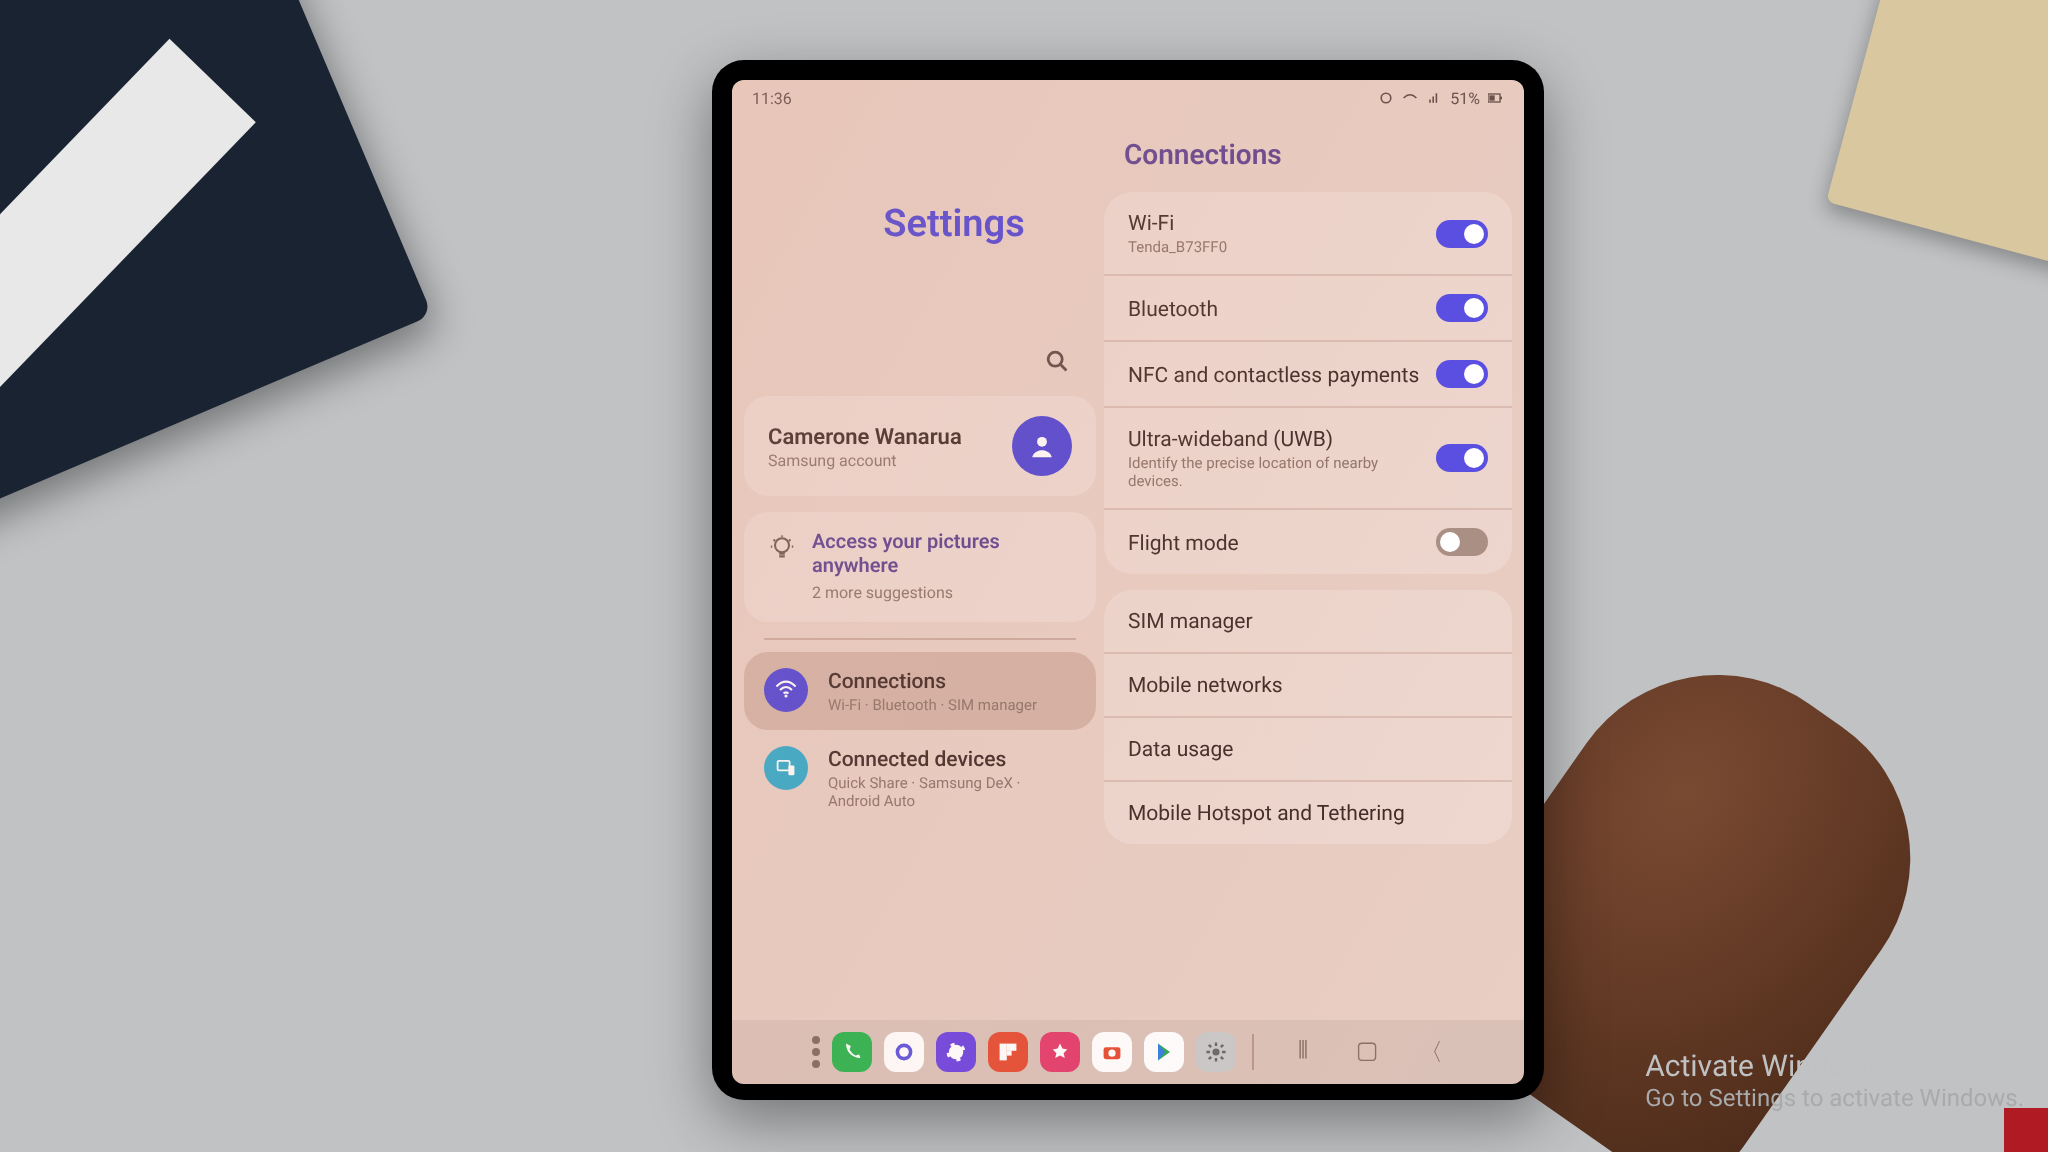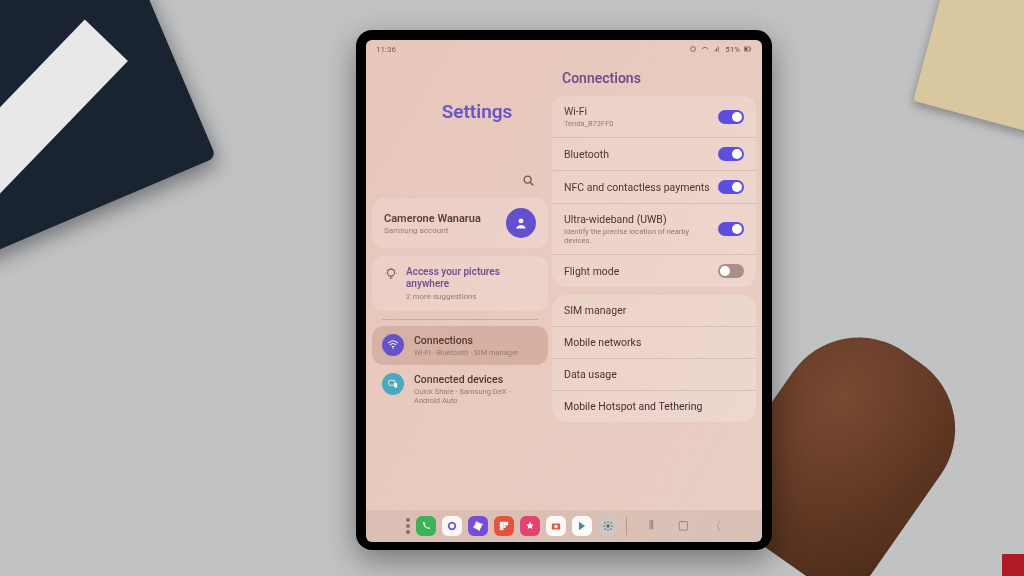--- a/index.html
+++ b/index.html
@@ -186,20 +186,21 @@
 <body>
 
 <div class="box-prop">
   <div class="box-label-area"></div>
 
 </div>
 <div class="side-prop"></div>
 <div class="finger"></div>
 <div class="watermark">
   <div class="big">Activate Windows</div>
+  <div>Go to Settings to activate Windows.</div>
 </div>
 <div class="badge-corner"></div>
 
 <div class="tablet">
   <div class="screen">
 
     <div class="statusbar">
       <span>11:36</span>
       <span class="status-icons">
         <svg viewBox="0 0 10 10">

